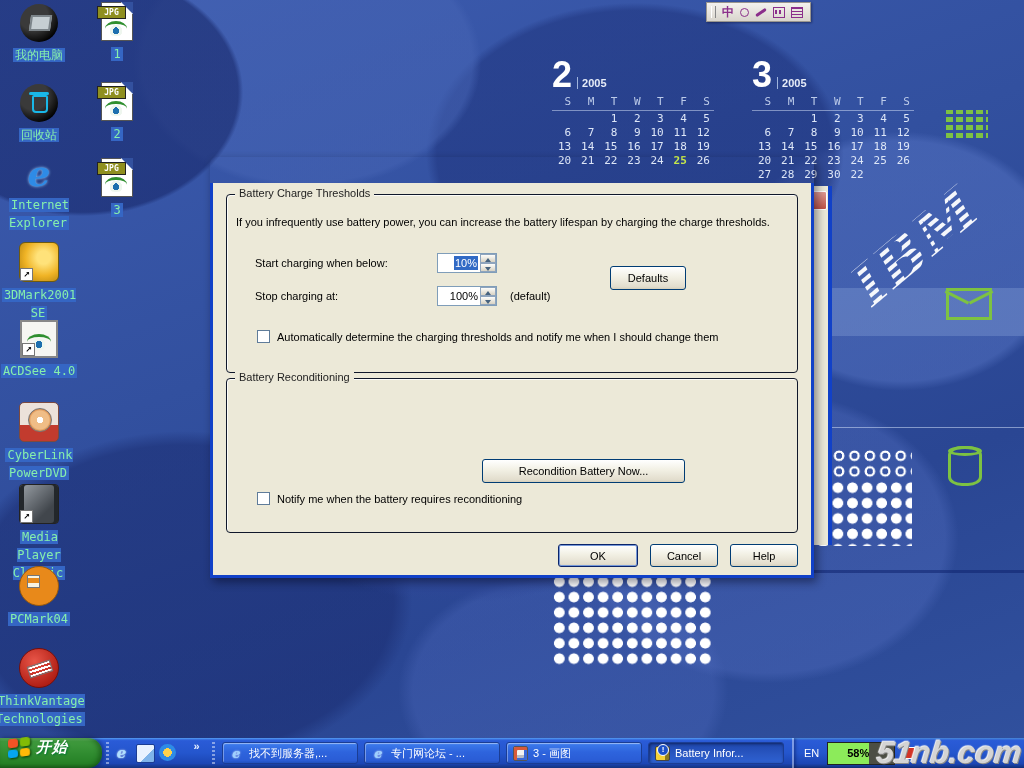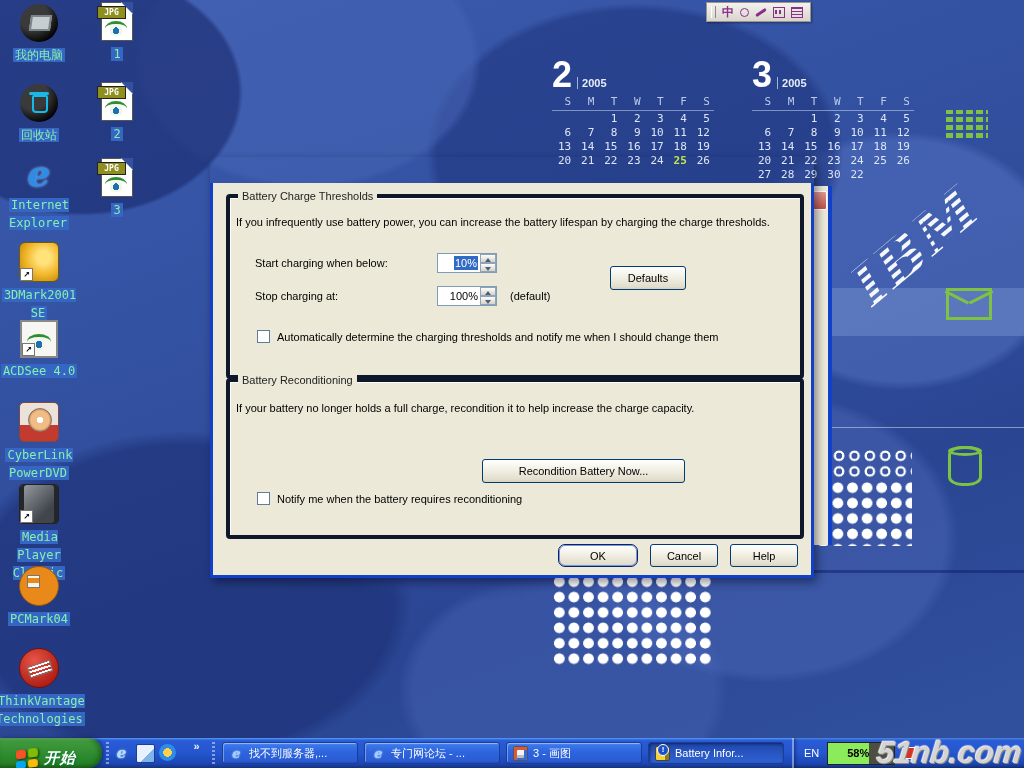--- a/index.html
+++ b/index.html
@@ -112,46 +112,46 @@
       border-radius:6px 6px 2px 2px;box-shadow:3px 4px 10px rgba(0,0,20,.45);}
   .titlebar{position:absolute;left:0;top:0;right:0;height:26px;border-radius:5px 5px 0 0;
       background:linear-gradient(180deg,#5e9cf5 0%,#2f72ea 10%,#1456d4 45%,#0d47c0 80%,#1152cc 100%);
       display:flex;align-items:center;padding:0 5px 0 11px;box-sizing:border-box;}
   .titlebar .ttext{flex:1;font:bold 13px "DejaVu Serif",serif;letter-spacing:1.5px;color:#fff;text-shadow:1px 1px 1px #0a2a7a;}
   .closebtn{width:21px;height:20px;border-radius:3px;border:1px solid #fff;box-sizing:border-box;
       background:radial-gradient(circle at 35% 30%,#f0927c,#d8543a 55%,#b03015);color:#fff;
       font:bold 12px "Liberation Sans",sans-serif;line-height:18px;text-align:center;}
   .dlg-body{position:absolute;left:0;top:26px;right:0;bottom:0;background:#ece9d8;
       border:3px solid #1141c8;border-top:none;box-sizing:border-box;}
-  .grp{position:absolute;border:4px solid #0f172a;border-radius:4px;box-shadow:inset 1px 1px 0 rgba(255,255,255,.85);}
+  .grp{position:absolute;border:1px solid #0f172a;border-radius:4px;box-shadow:inset 1px 1px 0 rgba(255,255,255,.85);}
   .grp .legend{position:absolute;top:-8px;left:8px;background:#ece9d8;padding:0 4px;font:11px "Liberation Sans",sans-serif;color:#222;}
   #grp-thresholds{left:16px;top:37px;width:570px;height:177px;}
   #grp-recond{left:16px;top:221px;width:570px;height:153px;}
   .dtext{position:absolute;font:11px "Liberation Sans",sans-serif;color:#000;}
   .spin{position:absolute;width:60px;height:20px;background:#fff;border:1px solid #7f9db9;box-sizing:border-box;display:flex;}
   .spin .val{flex:1;font:11px "Liberation Sans",sans-serif;text-align:right;line-height:18px;padding-right:2px;}
   .spin .val .sel{background:#316ac5;color:#fff;padding:1px 1px;}
   .spin .updn{width:16px;display:flex;flex-direction:column;}
   .spin .updn i{flex:1;background:linear-gradient(180deg,#fdfdfb,#d8d2c2);border:1px solid #8ea4bd;position:relative;}
   .spin .updn i::after{content:"";position:absolute;left:4px;border-left:3px solid transparent;border-right:3px solid transparent;}
   .spin .updn .up::after{top:3px;border-bottom:4px solid #46627e;}
   .spin .updn .dn::after{top:3px;border-top:4px solid #46627e;}
   .btn{position:absolute;border:1px solid #003c74;border-radius:3px;font:11px "Liberation Sans",sans-serif;color:#000;
       background:linear-gradient(180deg,#fff,#f2f0e4 45%,#e2ddcd 90%,#d5cfbb);text-align:center;}
-  .btn.default{border-color:#0a246a;box-shadow:inset 0 0 0 1px #7698d8;border-radius:7px;}
+  .btn.default{border-color:#0a246a;box-shadow:inset 0 0 0 1px #7698d8;}
   .chk{position:absolute;width:13px;height:13px;background:#fff;border:1px solid #5f7c9a;box-sizing:border-box;}
   .chklbl{position:absolute;font:11px "Liberation Sans",sans-serif;color:#000;}
 
   
   #taskbar{position:absolute;left:0;bottom:0;width:1024px;height:30px;z-index:50;
     background:linear-gradient(180deg,#5aa0f2 0%,#3a77e4 4%,#2a5bd7 9%,#2456cd 50%,#1c46b4 85%,#14337e 100%);}
   #startbtn{position:absolute;left:0;top:0;width:102px;height:30px;border-radius:0 14px 14px 0;cursor:pointer;
     background:linear-gradient(180deg,#64b562 0%,#3f9a3d 12%,#2f8b2f 55%,#268126 85%,#1d671d 100%);
     box-shadow:inset -3px 0 5px rgba(0,40,0,.4), 2px 0 4px rgba(0,0,40,.4);
-    display:flex;align-items:flex-end;gap:6px;padding-left:16px;box-sizing:border-box;}
+    display:flex;align-items:flex-start;gap:6px;padding-left:8px;box-sizing:border-box;}
   .flag{width:22px;height:19px;display:grid;grid-template:1fr 1fr/1fr 1fr;gap:2px;transform:skewY(-8deg);filter:drop-shadow(1px 1px 1px #053505);}
   .flag i{border-radius:2px 4px 2px 3px;}
   .flag .f1{background:#f35325;} .flag .f2{background:#81bc06;} .flag .f3{background:#05a6f0;} .flag .f4{background:#ffba08;}
   #startbtn span{font:bold italic 15px "Liberation Sans",sans-serif;color:#fff;text-shadow:1px 1px 2px #073; letter-spacing:1px;}
   .tb-sep{position:absolute;top:4px;height:22px;width:3px;background:repeating-linear-gradient(0deg,rgba(255,255,255,.45) 0 2px,transparent 2px 4px);}
   .ql{position:absolute;top:6px;width:17px;height:17px;line-height:17px;text-align:center;cursor:pointer;}
   .ql-e{font:bold italic 15px "DejaVu Serif",serif;color:#aee0ff;text-shadow:0 0 2px #fff;}
   .ql-desk{background:linear-gradient(135deg,#e8f2ff 0 60%,#7fb4ea 60%);border:1px solid #1b3d93;border-radius:2px;}
   .ql-med{background:radial-gradient(circle at 50% 50%,#ffd24a 0 35%,#2e8be6 36% 80%,#1b3d93 81%);border-radius:50%;}
   .ql-chev{font:bold 11px "Liberation Sans",sans-serif;color:#eaf2ff;}
@@ -400,21 +400,20 @@
         </span>
     </div>
     <div class="dtext" style="left:300px;top:133px;">(default)</div>
     <button class="btn" style="left:400px;top:109px;width:76px;height:24px;">Defaults</button>
     <span class="chk" style="left:47px;top:173px;"></span>
     <div class="chklbl" style="left:67px;top:174px;width:520px;">Automatically determine the charging thresholds and notify me when I should change them</div>
 
     <div class="grp" id="grp-recond">
       <span class="legend">Battery Reconditioning</span>
     </div>
-    <div class="dtext" style="left:26px;top:245px;width:560px;">If your battery no longer holds a full charge, recondition it to help increase the charge capacity.</div>
     <button class="btn" style="left:272px;top:302px;width:203px;height:24px;">Recondition Battery Now...</button>
     <span class="chk" style="left:47px;top:335px;"></span>
     <div class="chklbl" style="left:67px;top:336px;width:500px;">Notify me when the battery requires reconditioning</div>
 
     <button class="btn default" style="left:348px;top:387px;width:80px;height:23px;">OK</button>
     <button class="btn" style="left:440px;top:387px;width:68px;height:23px;">Cancel</button>
     <button class="btn" style="left:520px;top:387px;width:68px;height:23px;">Help</button>
   </div>
 
   <div id="taskbar">

